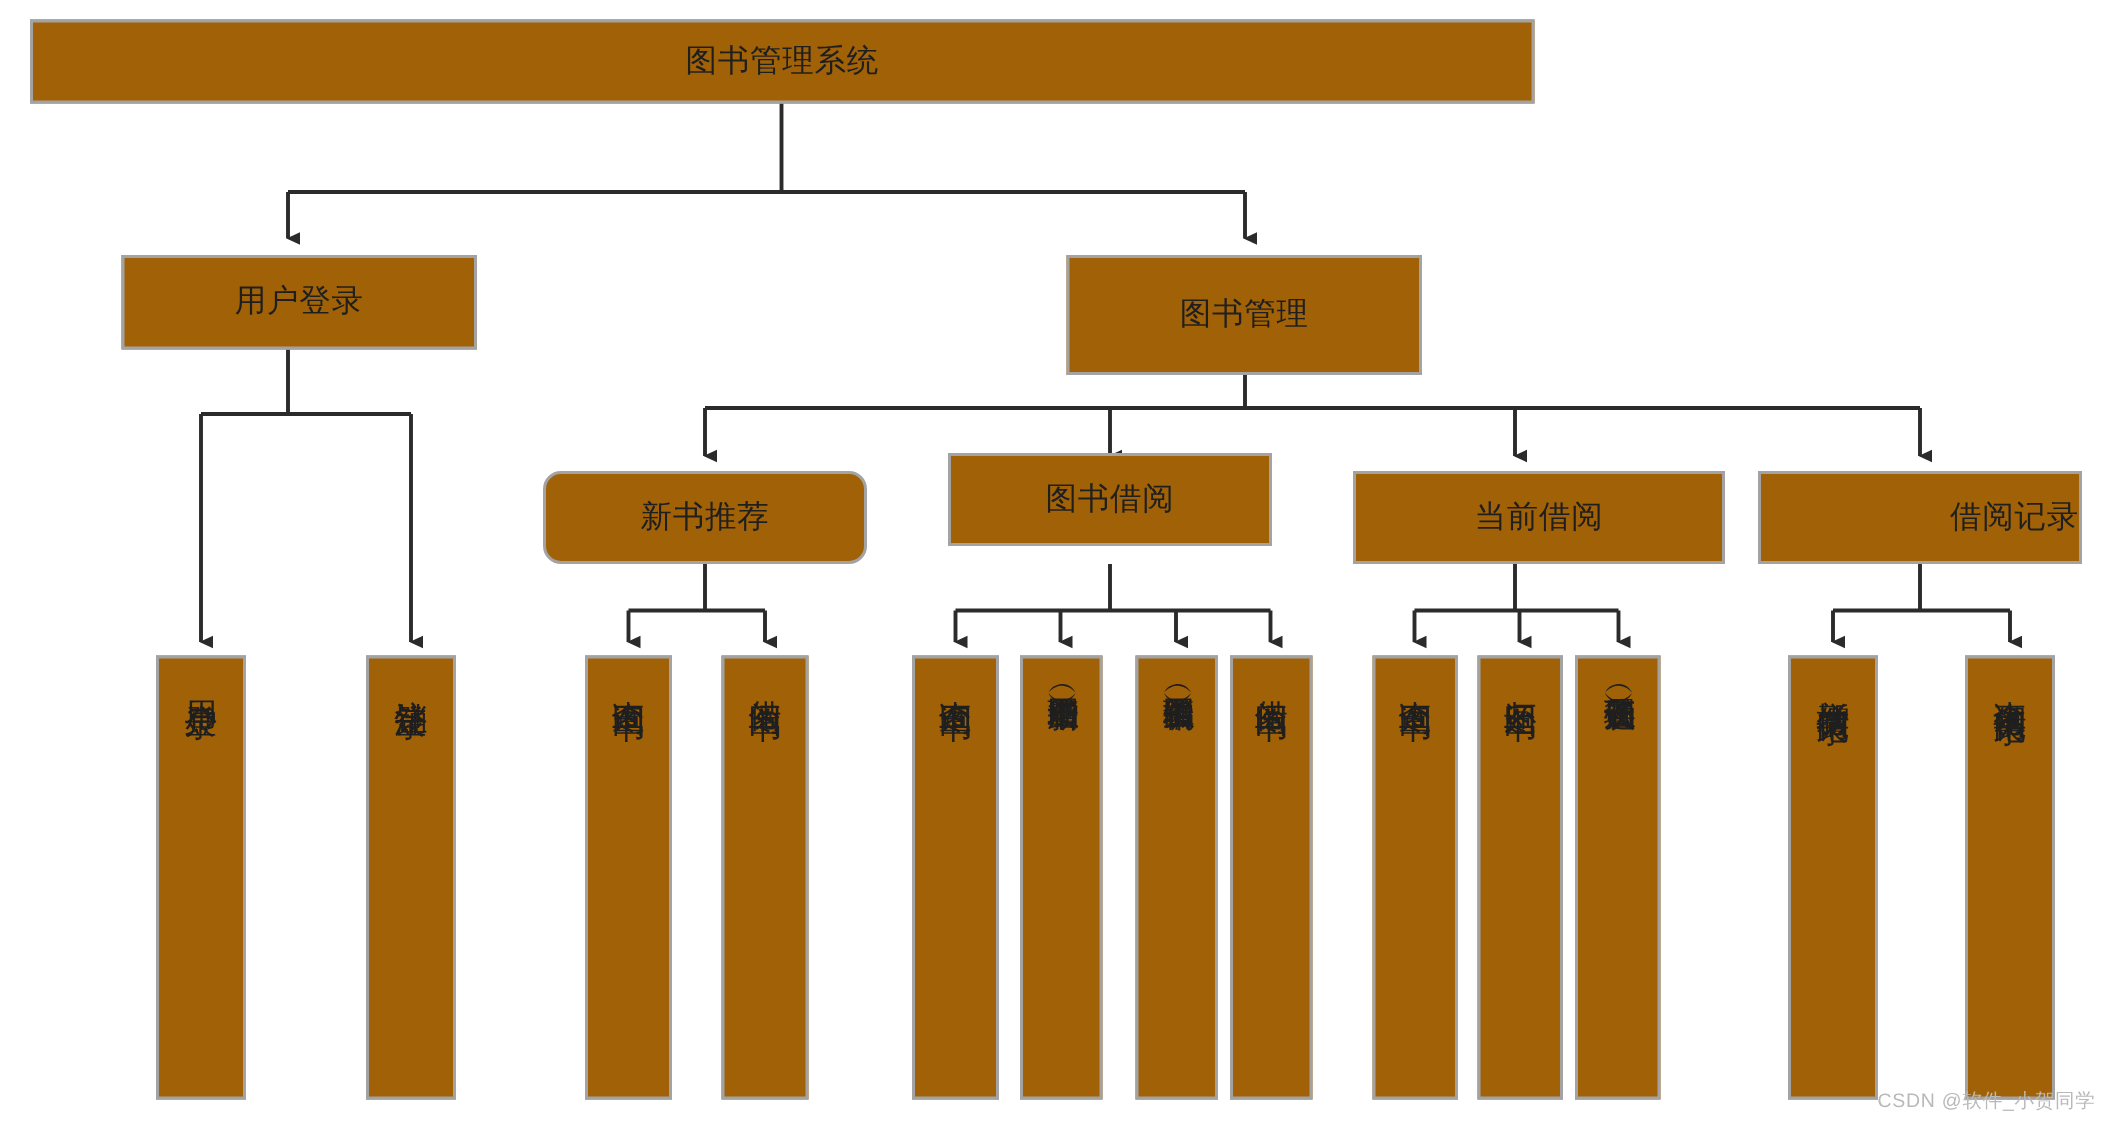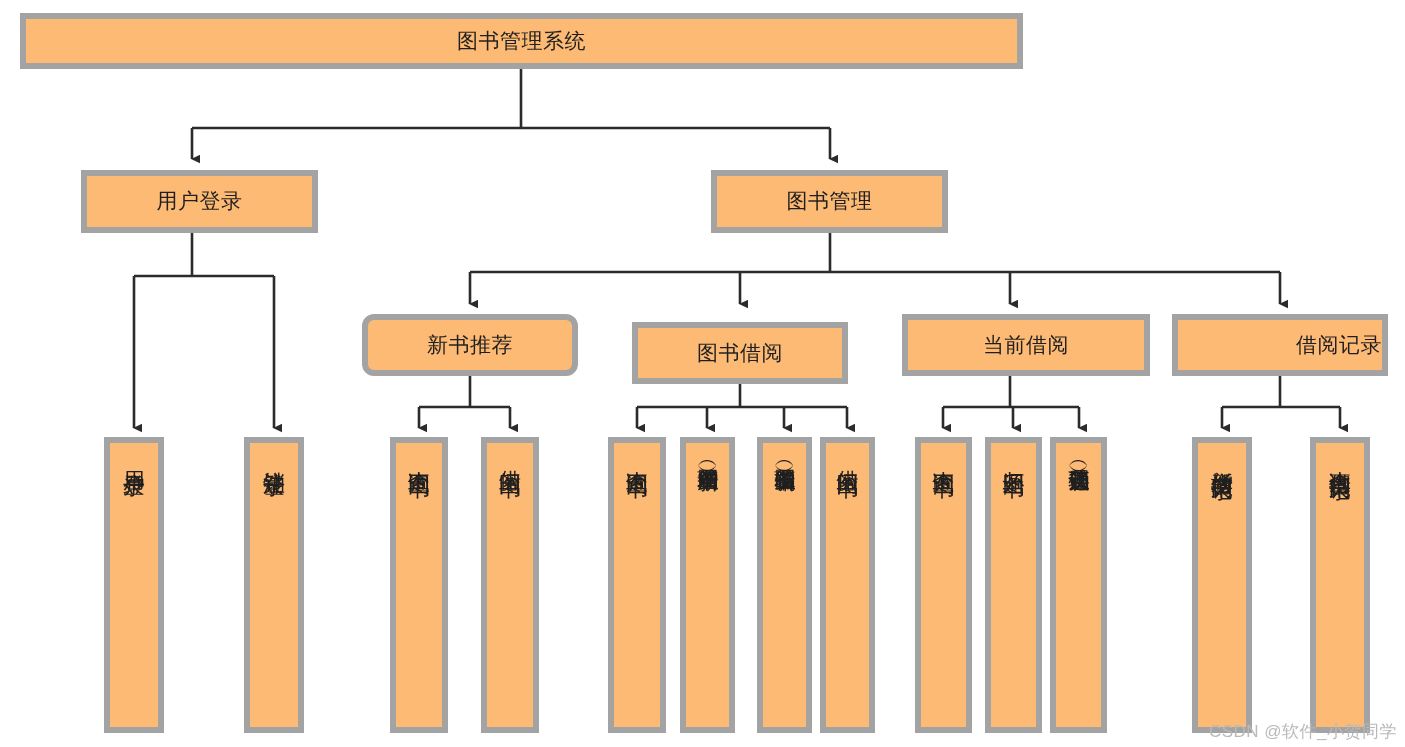--- a/index.html
+++ b/index.html
@@ -23,22 +23,22 @@
     position: absolute;
     left: 0;
     top: 0;
     width: 1405px;
     height: 747px;
     display: block;
   }
   .node-box {
     position: absolute;
     box-sizing: border-box;
-    border: 6px solid #a3a3a3;
-    background: #fdba74;
+    border: 2px solid #a3a3a3;
+    background: #a16207;
     display: flex;
     align-items: center;
     justify-content: center;
     color: #222222;
   }
   .node-label {
     font-size: 21px;
     line-height: 1.25;
     letter-spacing: 0.5px;
     color: #1f1f1f;
@@ -58,21 +58,21 @@
     white-space: nowrap;
   }
   .node-box.vertical.tight .node-label {
     font-size: 21px;
     letter-spacing: 0px;
   }
   #watermark {
     position: absolute;
     right: 8px;
     bottom: 4px;
-    font-size: 17px;
+    font-size: 13px;
     color: #b9b9b9;
     letter-spacing: 0.5px;
     user-select: none;
     white-space: nowrap;
   }
 </style>
 </head>
 <body>
 
 <div id="diagram-root">
@@ -130,28 +130,28 @@
     </g>
   </svg>
 
   <div class="node-box" style="left:20px; top:13px; width:1003px; height:56px;">
     <span class="node-label">图书管理系统</span>
   </div>
 
   <div class="node-box" style="left:81px; top:170px; width:237px; height:63px;">
     <span class="node-label">用户登录</span>
   </div>
-  <div class="node-box" style="left:711px; top:170px; width:237px; height:63px;">
+  <div class="node-box" style="left:711px; top:170px; width:237px; height:80px;">
     <span class="node-label">图书管理</span>
   </div>
 
   <div class="node-box" style="left:362px; top:314px; width:216px; height:62px;border-radius:12px;">
     <span class="node-label">新书推荐</span>
   </div>
-  <div class="node-box" style="left:632px; top:322px; width:216px; height:62px;">
+  <div class="node-box" style="left:632px; top:302px; width:216px; height:62px;">
     <span class="node-label">图书借阅</span>
   </div>
   <div class="node-box" style="left:902px; top:314px; width:248px; height:62px;">
     <span class="node-label">当前借阅</span>
   </div>
   <div class="node-box" style="left:1172px; top:314px; width:216px; height:62px;justify-content:flex-end;">
     <span class="node-label">借阅记录</span>
   </div>
 
   <div class="node-box vertical" style="left:104px; top:437px; width:60px; height:296px;">

